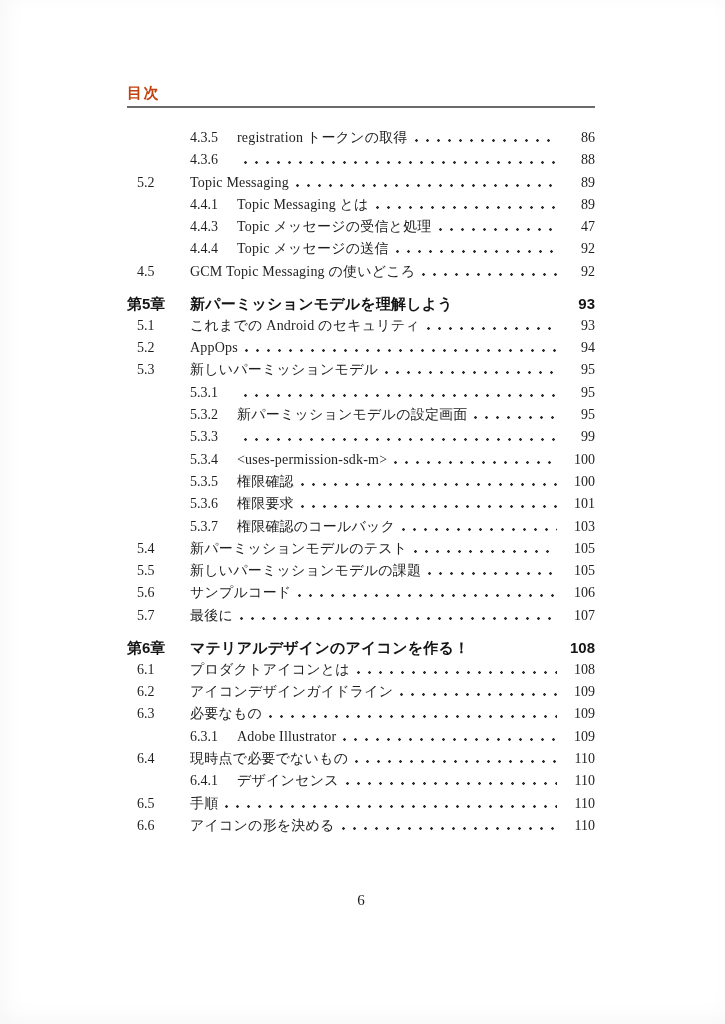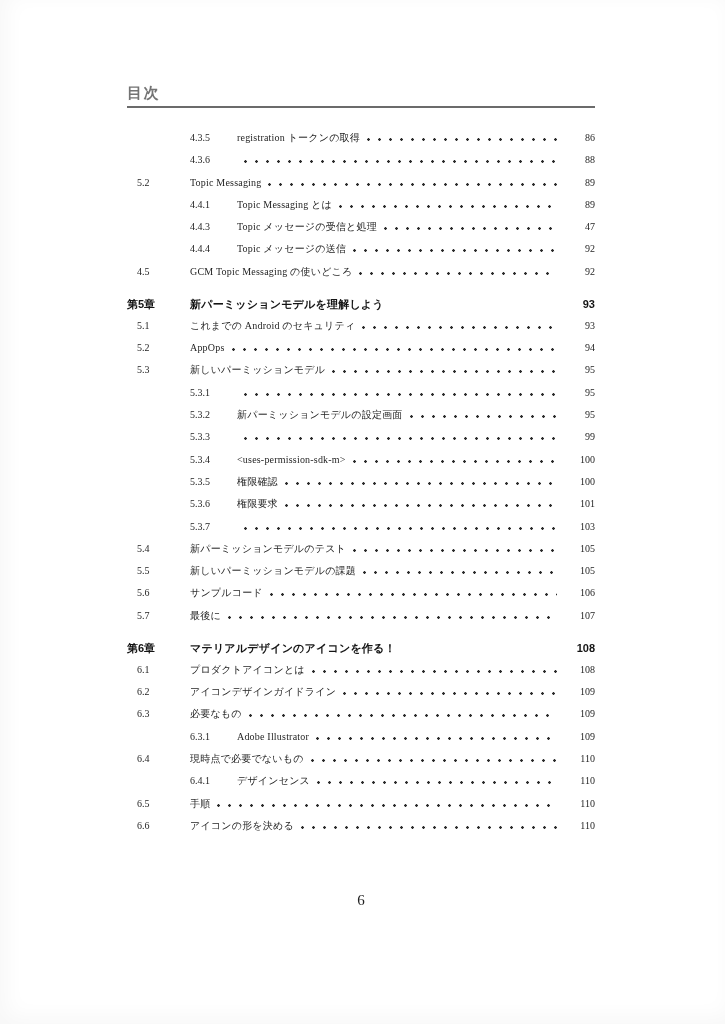--- a/index.html
+++ b/index.html
@@ -20,33 +20,33 @@
     position: absolute;
     left: 127px; top: 84px;
     width: 468px;
   }
   .hdr-title {
     font-family: "Liberation Sans", "DejaVu Sans", sans-serif;
     font-weight: bold;
     font-size: 15px;
     line-height: 18px;
     letter-spacing: 1.5px;
-    color: #737373;
+    color: #c2410c;
   }
   .hdr-rule {
     margin-top: 4px;
     height: 2px;
     background: #6b6b6b;
   }
   .toc-list { margin-top: 19px; }
   .row {
     display: flex;
     align-items: baseline;
     height: 22.3px;
-    font-size: 10px;
+    font-size: 14px;
     line-height: 22.3px;
     white-space: nowrap;
   }
   .row .num { flex: 0 0 auto; }
   .row.section .num { margin-left: 10px; width: 53px; }
   .row.subsection .num { margin-left: 63px; width: 47px; }
   .row.chapter .num { width: 63px; }
   .row .title { flex: 0 0 auto; letter-spacing: 0.2px; }
   .row .leader {
     flex: 1 1 auto;
@@ -55,21 +55,21 @@
     background-image: radial-gradient(circle at 1.5px 1.5px, #2b2b2b 1.15px, rgba(0,0,0,0) 1.5px);
     background-size: 11px 3px;
     background-repeat: repeat-x;
     background-position: left bottom;
   }
   .row .pg { flex: 0 0 auto; min-width: 30px; text-align: right; }
   .row.chapter {
     margin-top: 9.5px;
     font-family: "Liberation Sans", "DejaVu Sans", sans-serif;
     font-weight: bold;
-    font-size: 11px;
+    font-size: 15px;
     color: #141414;
   }
   .row.chapter .leader { background: none; }
   .footer-pagenum {
     position: absolute;
     left: 127px; width: 468px;
     top: 892px;
     text-align: center;
     font-size: 15px;
     color: #222;
@@ -179,20 +179,21 @@
     <span class="pg">100</span>
   </div>
       <div class="row subsection">
     <span class="num">5.3.6</span>
     <span class="title">権限要求</span>
     <span class="leader"></span>
     <span class="pg">101</span>
   </div>
       <div class="row subsection">
     <span class="num">5.3.7</span>
+    <span class="title">権限確認のコールバック</span>
     <span class="leader"></span>
     <span class="pg">103</span>
   </div>
       <div class="row section">
     <span class="num">5.4</span>
     <span class="title">新パーミッションモデルのテスト</span>
     <span class="leader"></span>
     <span class="pg">105</span>
   </div>
       <div class="row section">

